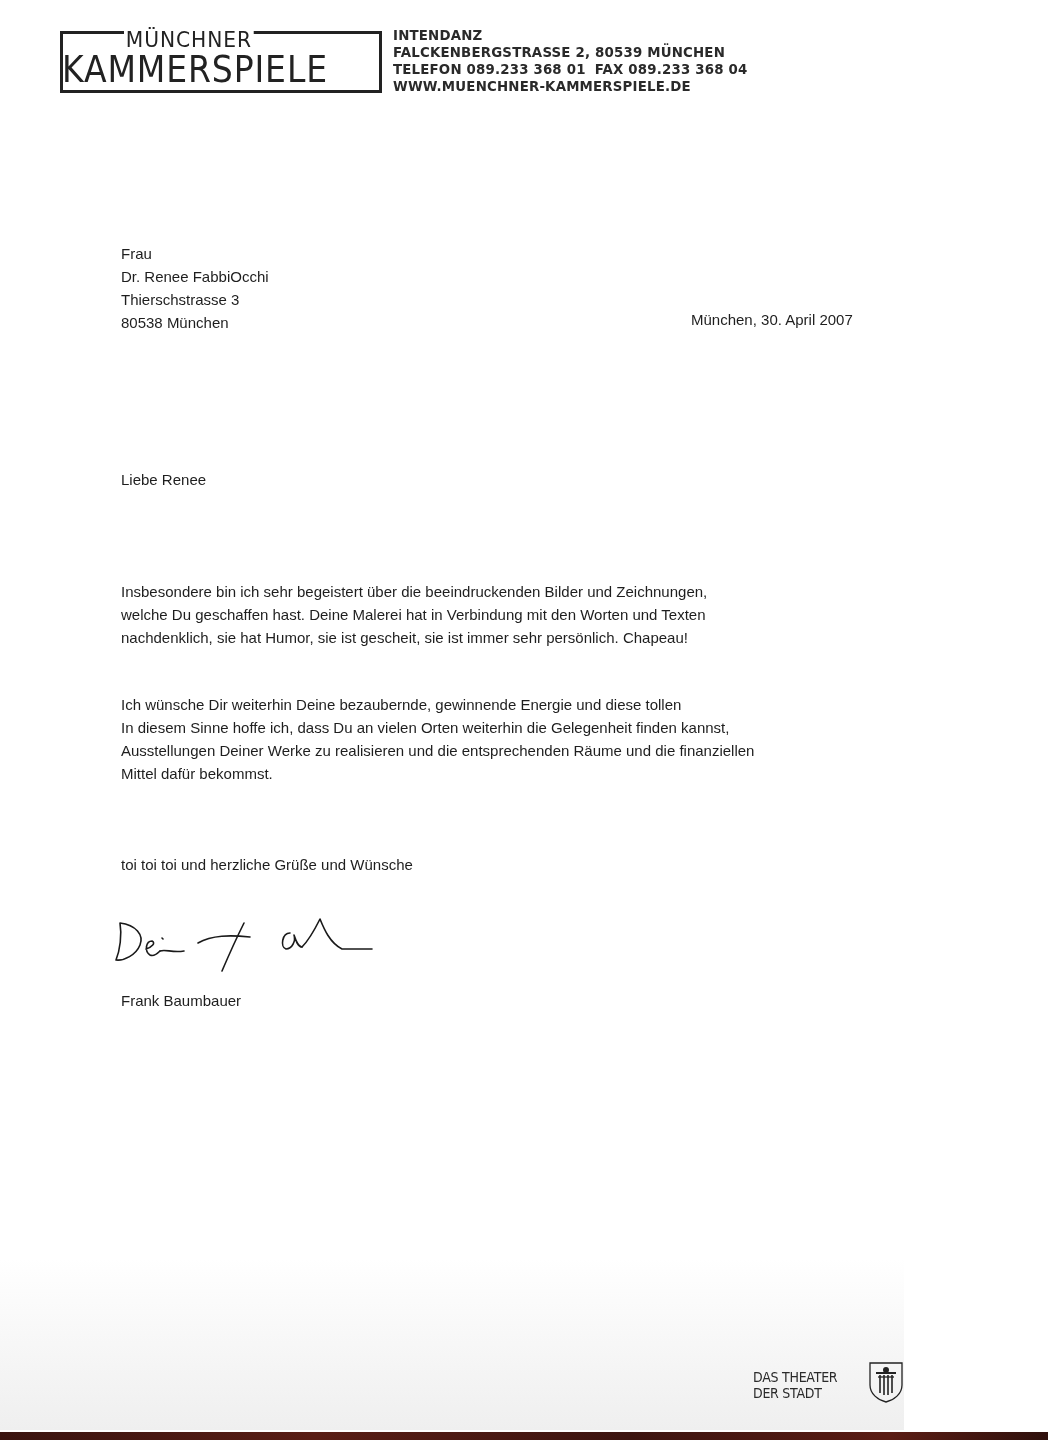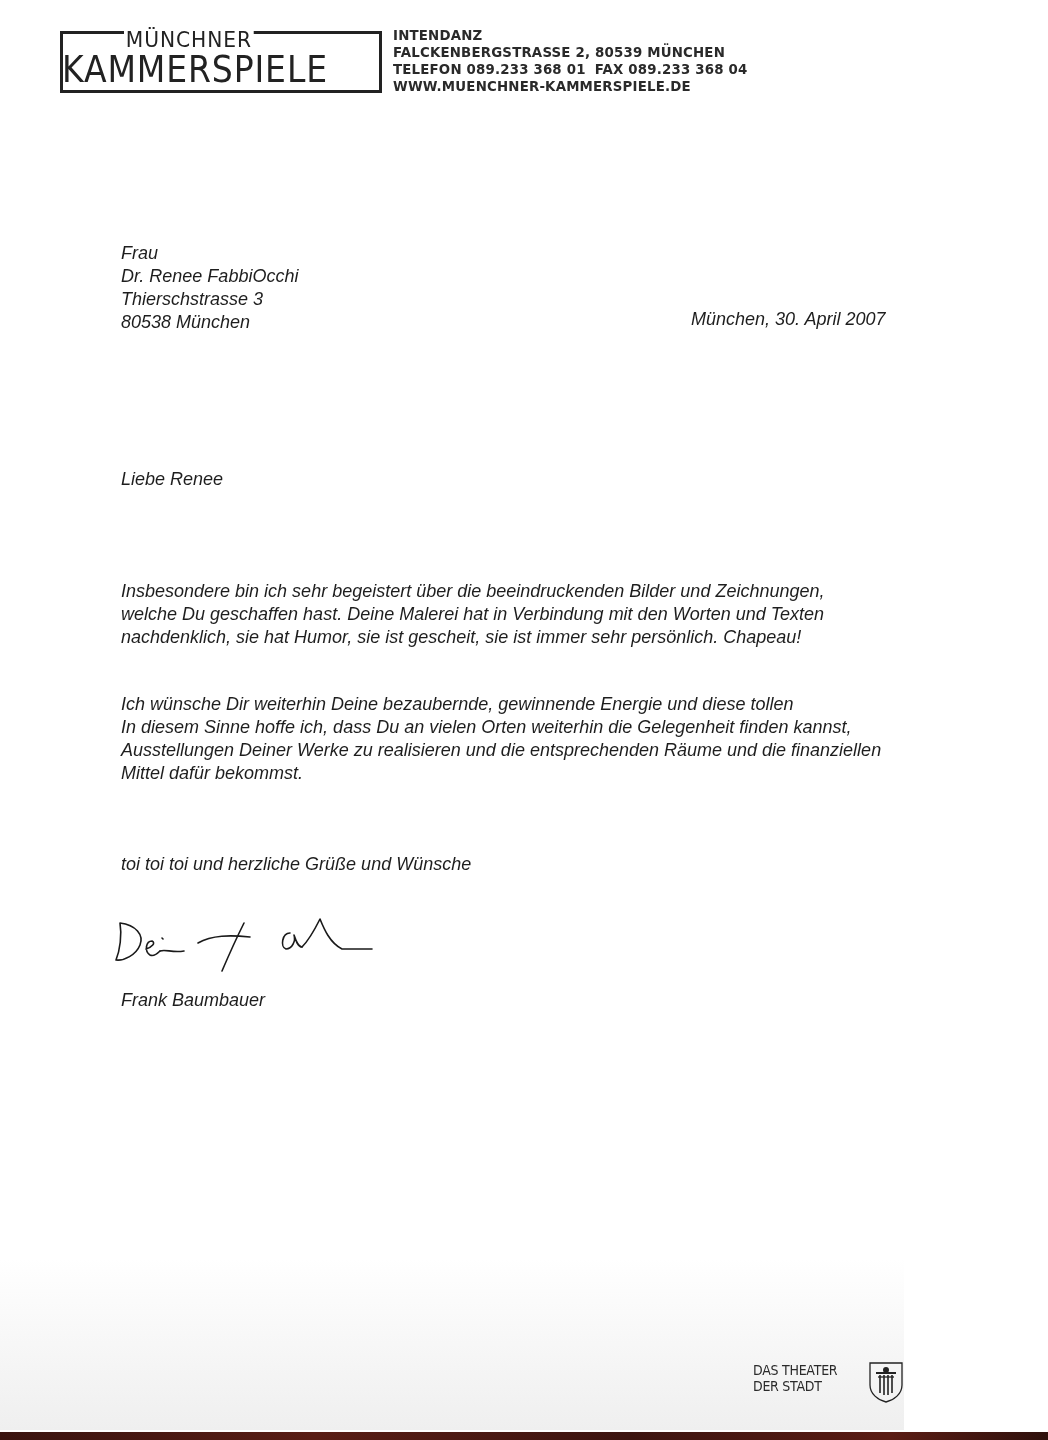--- a/index.html
+++ b/index.html
@@ -36,35 +36,35 @@
   }
   .letterhead {
     position: absolute; left: 393px; top: 27px;
     font-family: "DejaVu Sans", sans-serif; font-size: 14.5px; line-height: 17px;
     font-weight: bold; color: #2a2a2a; letter-spacing: 0.2px;
     transform: scaleX(0.92); transform-origin: left;
   }
   .letterhead div { white-space: nowrap; }
   .letterhead .fax { margin-left: 10px; }
 
-  .text { font-size: 18px; line-height: 23px; color: #1e1e1e; white-space: nowrap; font-style: italic; }
+  .text { font-size: 15px; line-height: 23px; color: #1e1e1e; white-space: nowrap; }
   .recipient { position: absolute; left: 121px; top: 242px; }
   .date { position: absolute; left: 691px; top: 308px; }
   .salutation { position: absolute; left: 121px; top: 468px; }
   .para { position: absolute; left: 121px; }
   .para div { white-space: nowrap; }
   .p1 { top: 511px; }
   .p2 { top: 580px; }
   .p3 { top: 693px; }
   .closing { position: absolute; left: 121px; top: 853px; text-align: center; }
   .signature { position: absolute; left: 110px; top: 905px; }
   .signer { position: absolute; left: 121px; top: 989px; }
 
   .footer {
-    position: absolute; left: 753px; top: 1361px; display: flex; align-items: flex-start;
+    position: absolute; left: 753px; top: 1361px; display: flex; align-items: center;
   }
   .footer-text {
     font-family: "DejaVu Sans", sans-serif; font-size: 14px; color: #2a2a2a;
     letter-spacing: -0.3px; margin-top: 1px;
     transform: scaleX(0.9); transform-origin: left;
   }
   .crest { margin-left: -6px; }
 </style>
 </head>
 <body>

